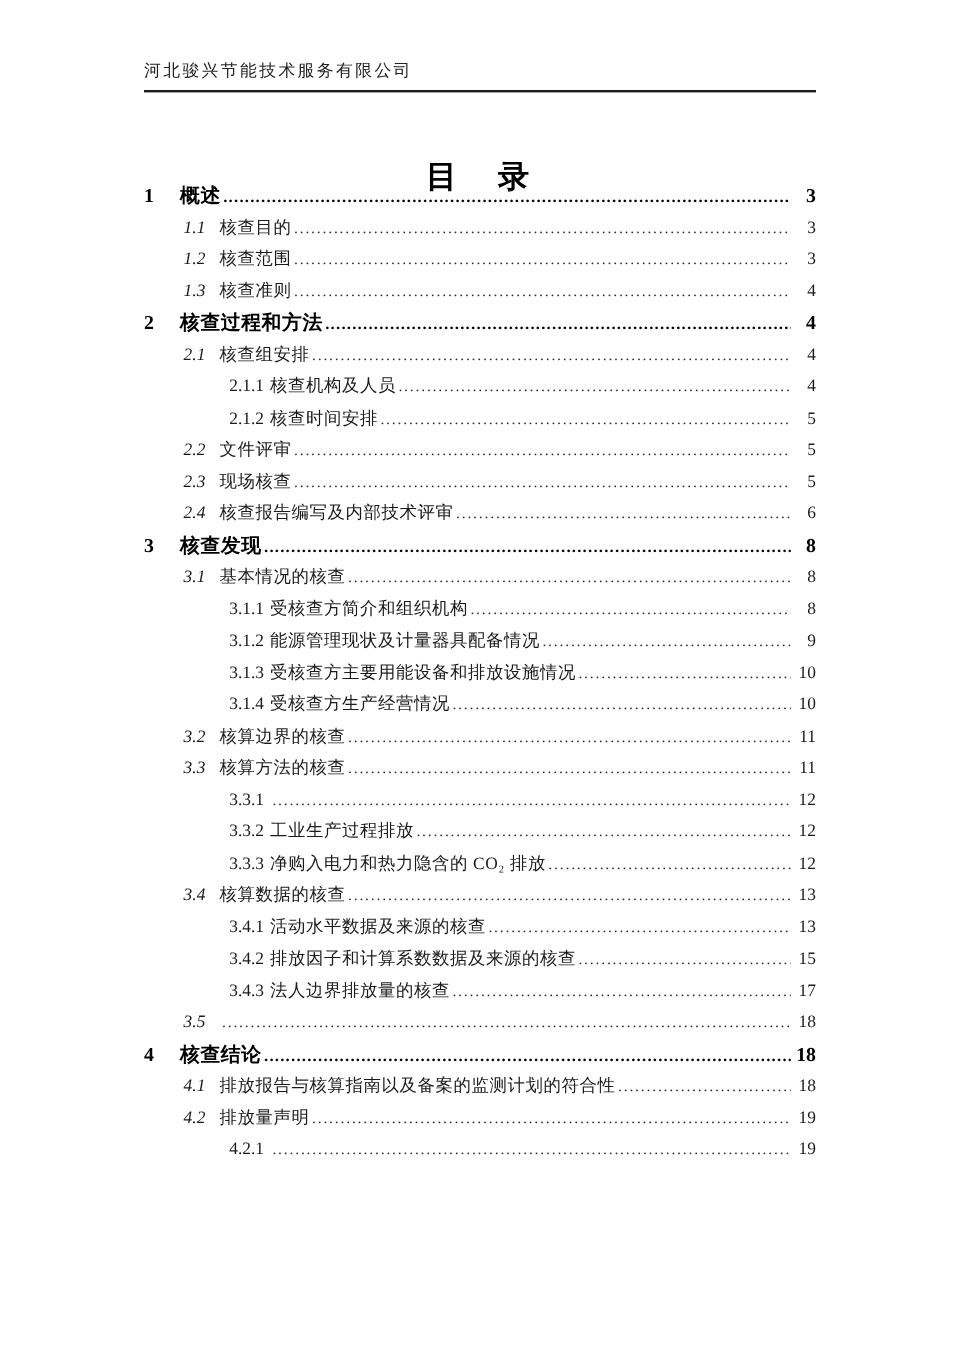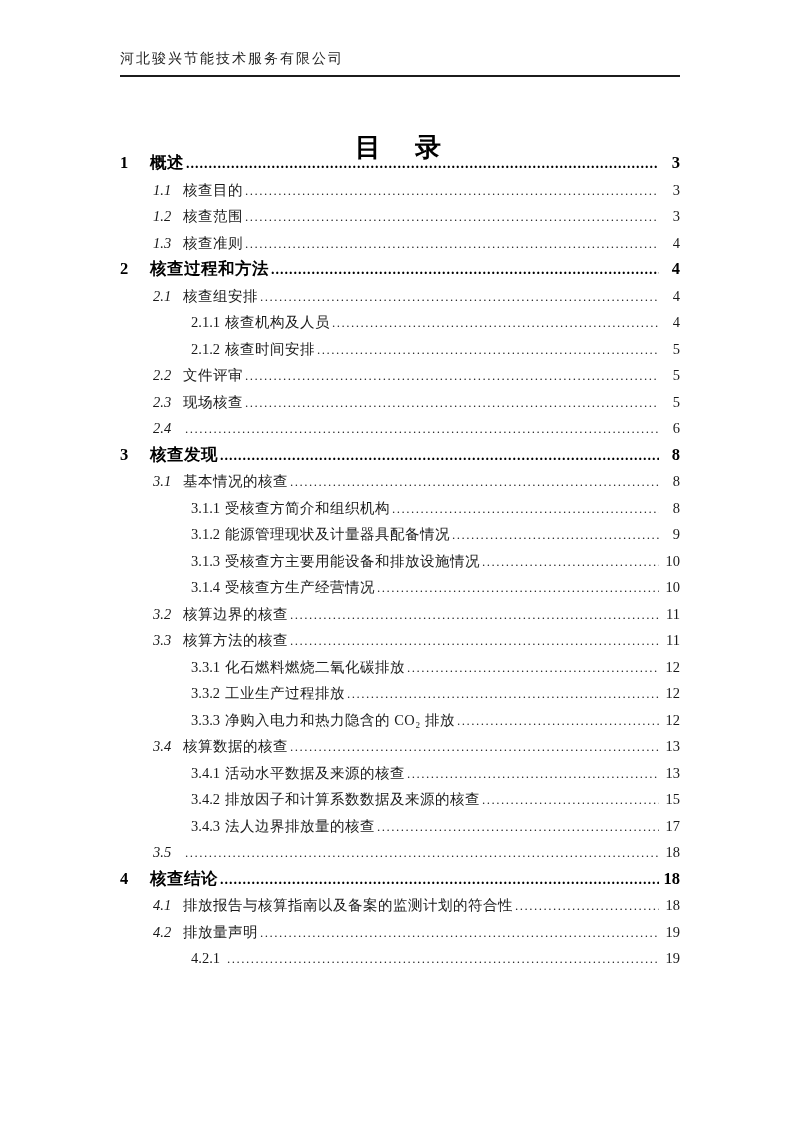--- a/index.html
+++ b/index.html
@@ -177,20 +177,21 @@
         <span class="toc-page">5</span>
       </div>
       <div class="toc-row level-2">
         <span class="toc-num">2.3</span>
         <span class="toc-label">现场核查</span>
         <span class="toc-dots"></span>
         <span class="toc-page">5</span>
       </div>
       <div class="toc-row level-2">
         <span class="toc-num">2.4</span>
+        <span class="toc-label">核查报告编写及内部技术评审</span>
         <span class="toc-dots"></span>
         <span class="toc-page">6</span>
       </div>
       <div class="toc-row level-1">
         <span class="toc-num">3</span>
         <span class="toc-label">核查发现</span>
         <span class="toc-dots"></span>
         <span class="toc-page">8</span>
       </div>
       <div class="toc-row level-2">
@@ -230,21 +231,20 @@
         <span class="toc-page">11</span>
       </div>
       <div class="toc-row level-2">
         <span class="toc-num">3.3</span>
         <span class="toc-label">核算方法的核查</span>
         <span class="toc-dots"></span>
         <span class="toc-page">11</span>
       </div>
       <div class="toc-row level-3">
         <span class="toc-num">3.3.1</span>
-        <span class="toc-label">化石燃料燃烧二氧化碳排放</span>
         <span class="toc-dots"></span>
         <span class="toc-page">12</span>
       </div>
       <div class="toc-row level-3">
         <span class="toc-num">3.3.2</span>
         <span class="toc-label">工业生产过程排放</span>
         <span class="toc-dots"></span>
         <span class="toc-page">12</span>
       </div>
       <div class="toc-row level-3 tight">

